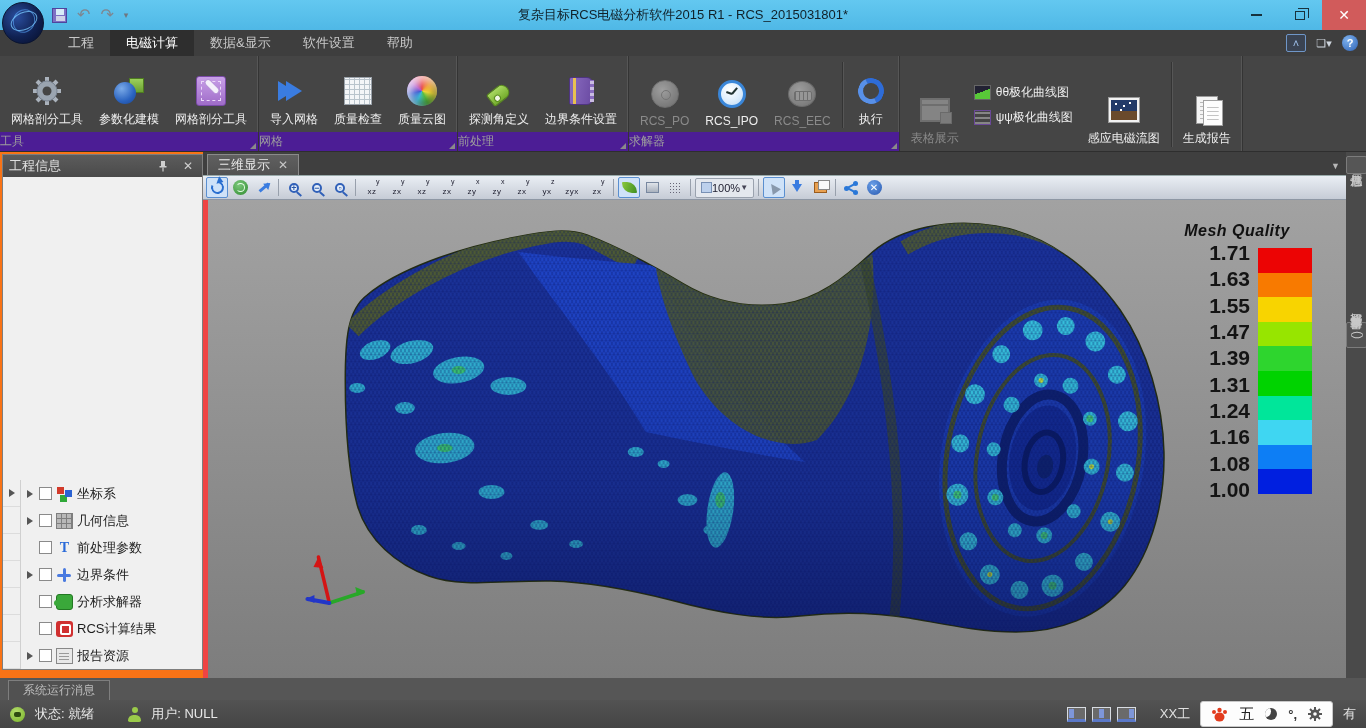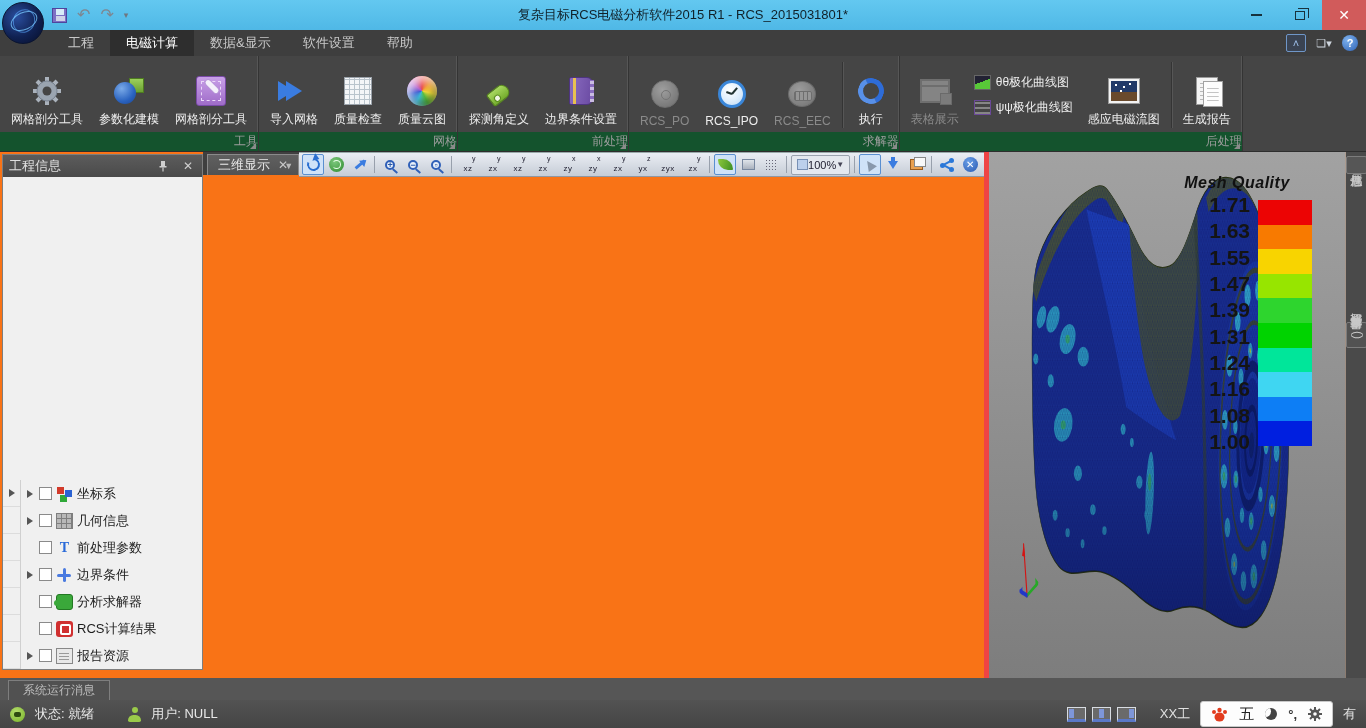--- a/index.html
+++ b/index.html
@@ -37,21 +37,21 @@
   .menutab.active { background:#2e2e2e; color:#fff; }
   .menubar-right { margin-left:auto; display:flex; align-items:center; gap:8px; padding-right:8px; }
   .mb-ico { width:20px; height:18px; display:flex; align-items:center; justify-content:center; font-size:11px; color:#cfd6de; }
   .mb-ico.box { border:1px solid #6f96c8; background:#3a4352; color:#9fc2ee; border-radius:2px;}
   .help-circ { width:16px; height:16px; border-radius:50%; background:radial-gradient(circle at 35% 30%, #7eb2ee, #2e62b4); color:#fff; font-size:11px; display:flex; align-items:center; justify-content:center; font-weight:bold;}
 
   
   .ribbon { height:96px; background:#454545; display:flex; flex:0 0 96px; border-bottom:1px solid #2e2e2e; }
   .rgroup { display:flex; flex-direction:column; border-right:1px solid #343434; box-shadow:inset -1px 0 0 #565656; }
   .rgroup-body { flex:1; display:flex; align-items:stretch; padding:2px 4px 0 4px; gap:2px;}
-  .rgroup-label { height:19px; background:#14532d; color:#9d9d9d; font-size:12px; display:flex; align-items:center; justify-content:flex-end; position:relative; }
+  .rgroup-label { height:19px; background:#4c1d95; color:#9d9d9d; font-size:12px; display:flex; align-items:center; justify-content:flex-start; position:relative; }
   .rgroup-label .corner { position:absolute; right:2px; bottom:2px; width:0; height:0; border-left:6px solid transparent; border-bottom:6px solid #8a8a8a; }
   .bigbtn { display:flex; flex-direction:column; align-items:center; justify-content:flex-end; padding:3px 7px 4px 7px; color:#ededed; font-size:12px; white-space:nowrap; }
   .bigbtn .blabel { margin-top:3px; }
   .bigbtn.disabled { color:#8a8a8a; }
   .bigbtn.disabled .bicon { filter:grayscale(1) opacity(.55); }
   .bicon { width:34px; height:34px; display:flex; align-items:center; justify-content:center; position:relative; }
   .stackcol { display:flex; flex-direction:column; justify-content:center; gap:8px; padding:0 6px; }
   .smallbtn { display:flex; align-items:center; gap:5px; color:#ededed; font-size:12px; white-space:nowrap;}
   .sicon { width:17px; height:15px; position:relative; }
   .rib-sep { width:1px; background:#343434; box-shadow:1px 0 0 #565656; margin:4px 2px; }
@@ -118,21 +118,21 @@
   .ti-T { color:#2a6ad8; font-weight:bold; font-size:14px; font-family:"Liberation Serif",serif; text-align:center; line-height:15px;}
   .ti-bound:before { content:""; position:absolute; left:1px; top:7px; width:14px; height:3px; background:#4a7ae0; border-radius:2px;}
   .ti-bound:after { content:""; position:absolute; left:7px; top:1px; width:3px; height:14px; background:#4a7ae0; border-radius:2px;}
   .ti-solver { background:#3aa83a; border-radius:3px; border:1px solid #237823;}
   .ti-solver:after { content:""; position:absolute; left:-3px; top:5px; width:6px; height:6px; border-radius:50%; background:#3aa83a;}
   .ti-rcs { background:#d03030; border-radius:3px; }
   .ti-rcs:after { content:""; position:absolute; left:4px; top:3px; width:7px; height:7px; border-radius:2px; border:2px solid #fff;}
   .ti-report { background:#e8e8e8; border:1px solid #888; background-image:repeating-linear-gradient(0deg,transparent 0 2px,#9a9a9a 2px 3px); background-size:10px 10px; background-position:2px 3px; background-repeat:no-repeat;}
 
   
-  .center { flex:1; display:flex; flex-direction:row; min-width:0;justify-content:space-between; }
+  .center { flex:1; display:flex; flex-direction:column; min-width:0;justify-content:space-between; }
   .doctabbar { height:23px; background:#3f3f3f; display:flex; align-items:flex-end; padding-left:4px; position:relative;}
   .doctab { height:21px; background:linear-gradient(#606060,#525252); border:1px solid #8a8a8a; border-bottom:none; color:#e8e8e8; font-size:13px; display:flex; align-items:center; gap:8px; padding:0 10px; }
   .doctab .x { color:#c8c8c8; font-size:12px; font-weight:bold; }
   .doctab-drop { position:absolute; right:6px; bottom:4px; color:#b8b8b8; font-size:9px; }
   .vtoolbar { height:25px; background:linear-gradient(#eaeef4,#c6ccd6); border-top:1px solid #9aa; border-bottom:1px solid #8e97a4; display:flex; align-items:center; padding:0 3px; gap:1px; }
   .tbtn { width:22px; height:21px; display:flex; align-items:center; justify-content:center; border:1px solid transparent; border-radius:2px; position:relative; font-size:10px; color:#334; }
   .tbtn.on { border-color:#5a8fd0; background:#cfe2f8; }
   .tsep { width:1px; height:17px; background:#98a0ac; margin:0 3px; }
   .viewbtn { width:24px; height:21px; display:flex; align-items:flex-end; justify-content:center; font-size:8px; color:#223; position:relative; padding-bottom:2px; letter-spacing:0.5px;}
   .viewbtn .sup { position:absolute; top:1px; right:4px; font-size:7px; color:#223; }
@@ -397,24 +397,20 @@
           <div class="blabel">感应电磁流图</div>
         </div>
         <div class="rib-sep"></div>
         <div class="bigbtn">
           <div class="bicon">
               <div class="ic-report"></div>
             </div>
           <div class="blabel">生成报告</div>
         </div>
       </div>
-      <div class="rgroup-label">
-          <span>后处理</span>
-          <span class="corner"></span>
-        </div>
     </div>
 
     <div style="flex:1"></div>
   </div>
 
   <div class="main">
 
     <div class="leftpanel">
       <div class="lp-header">
         <span>工程信息</span>

